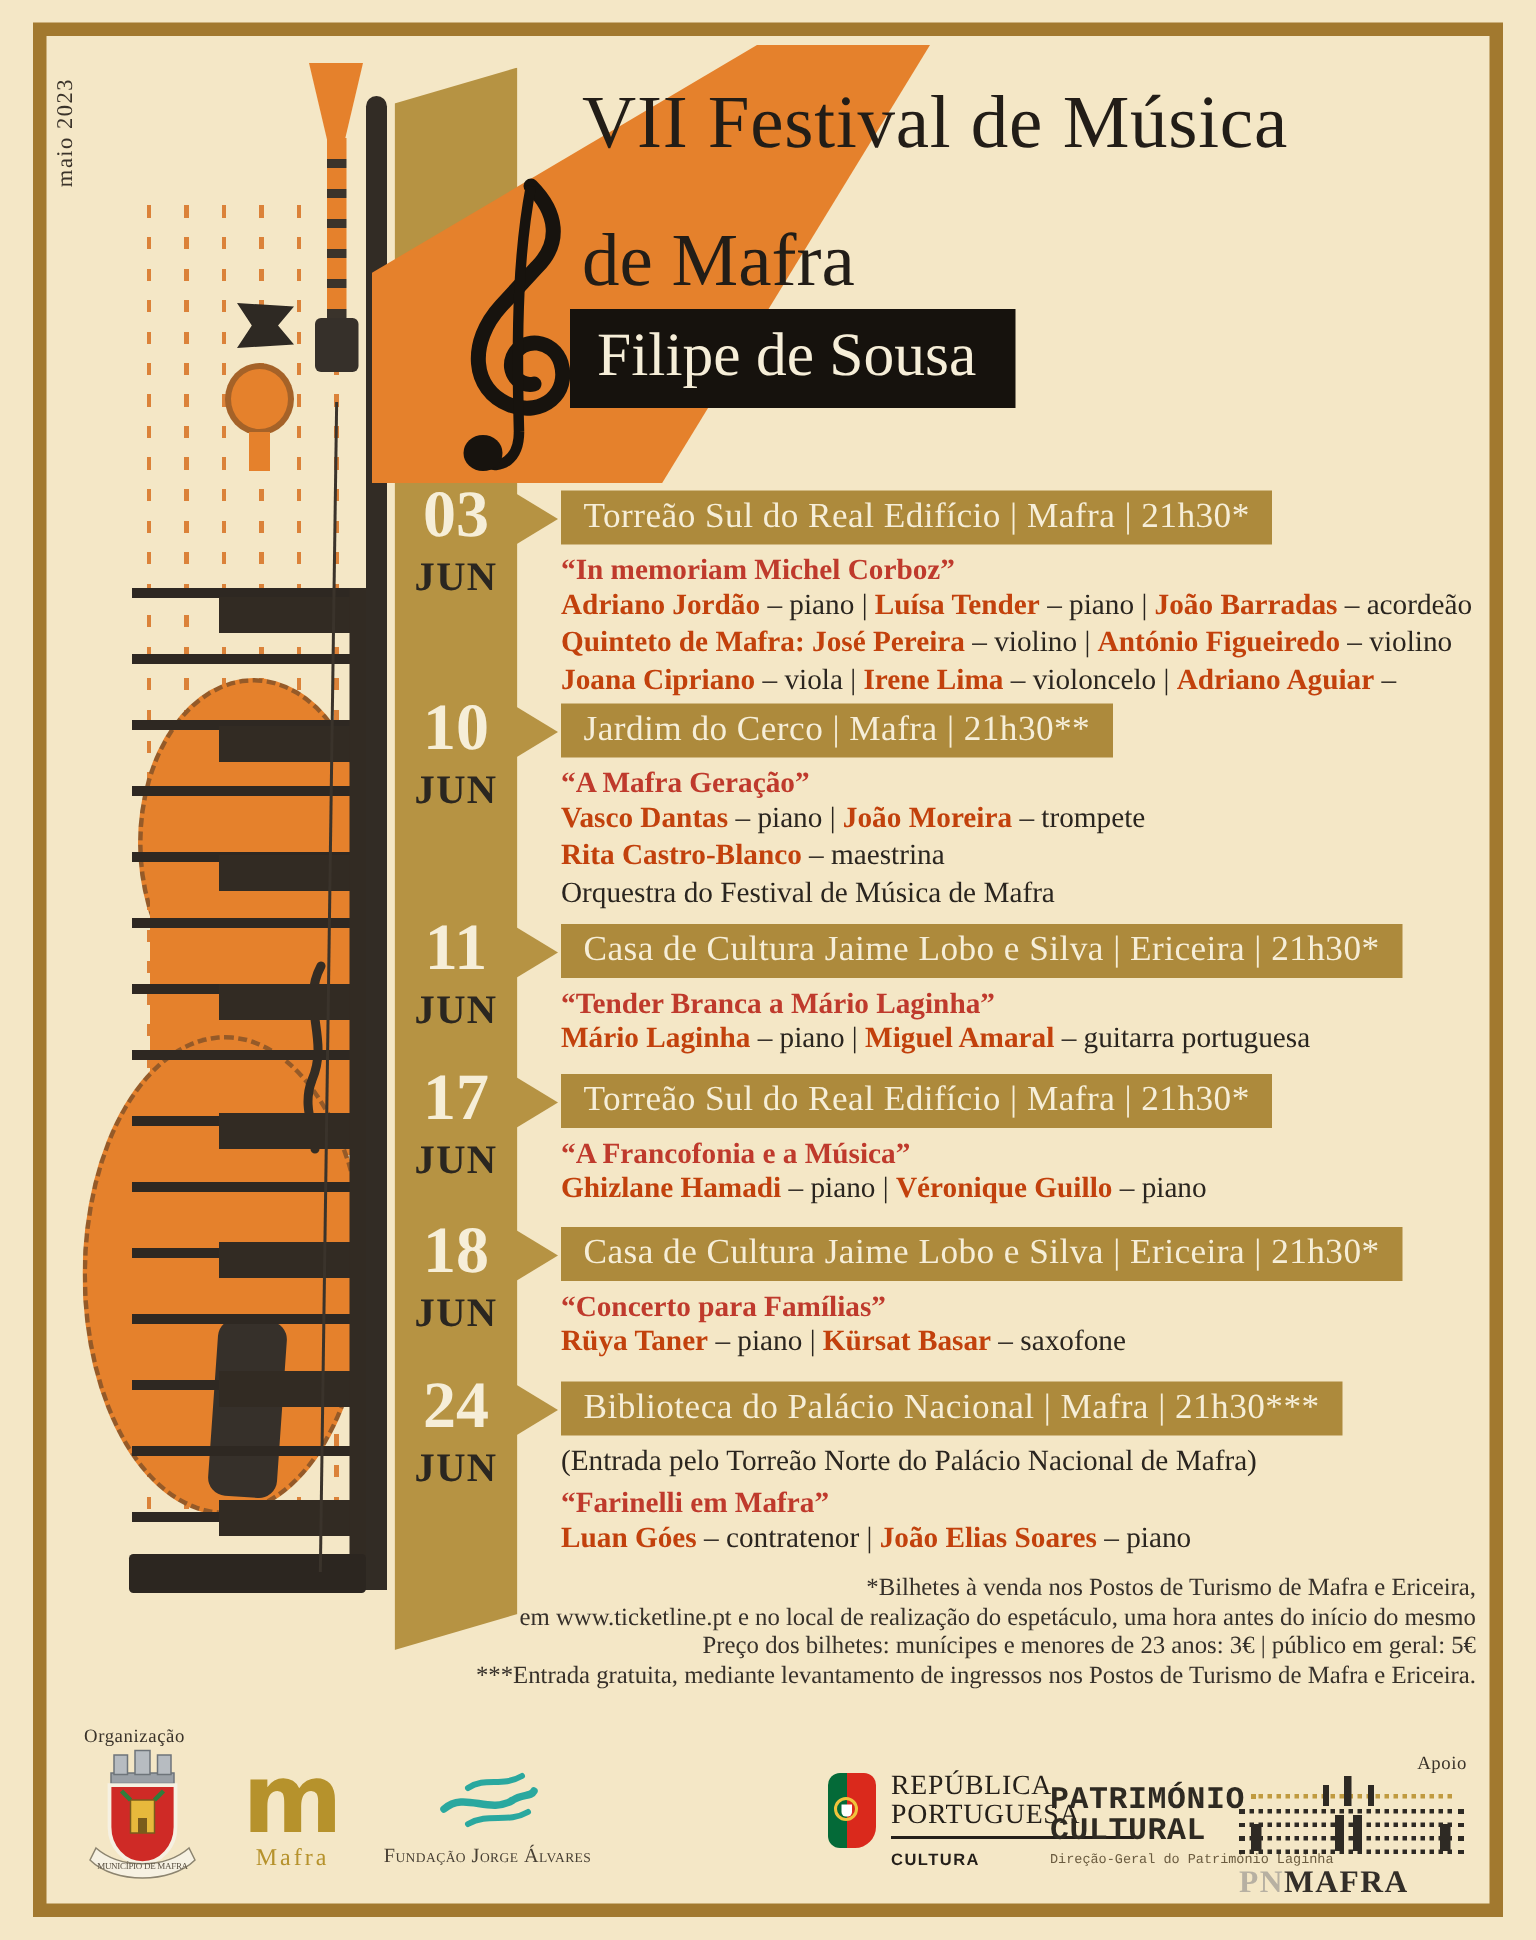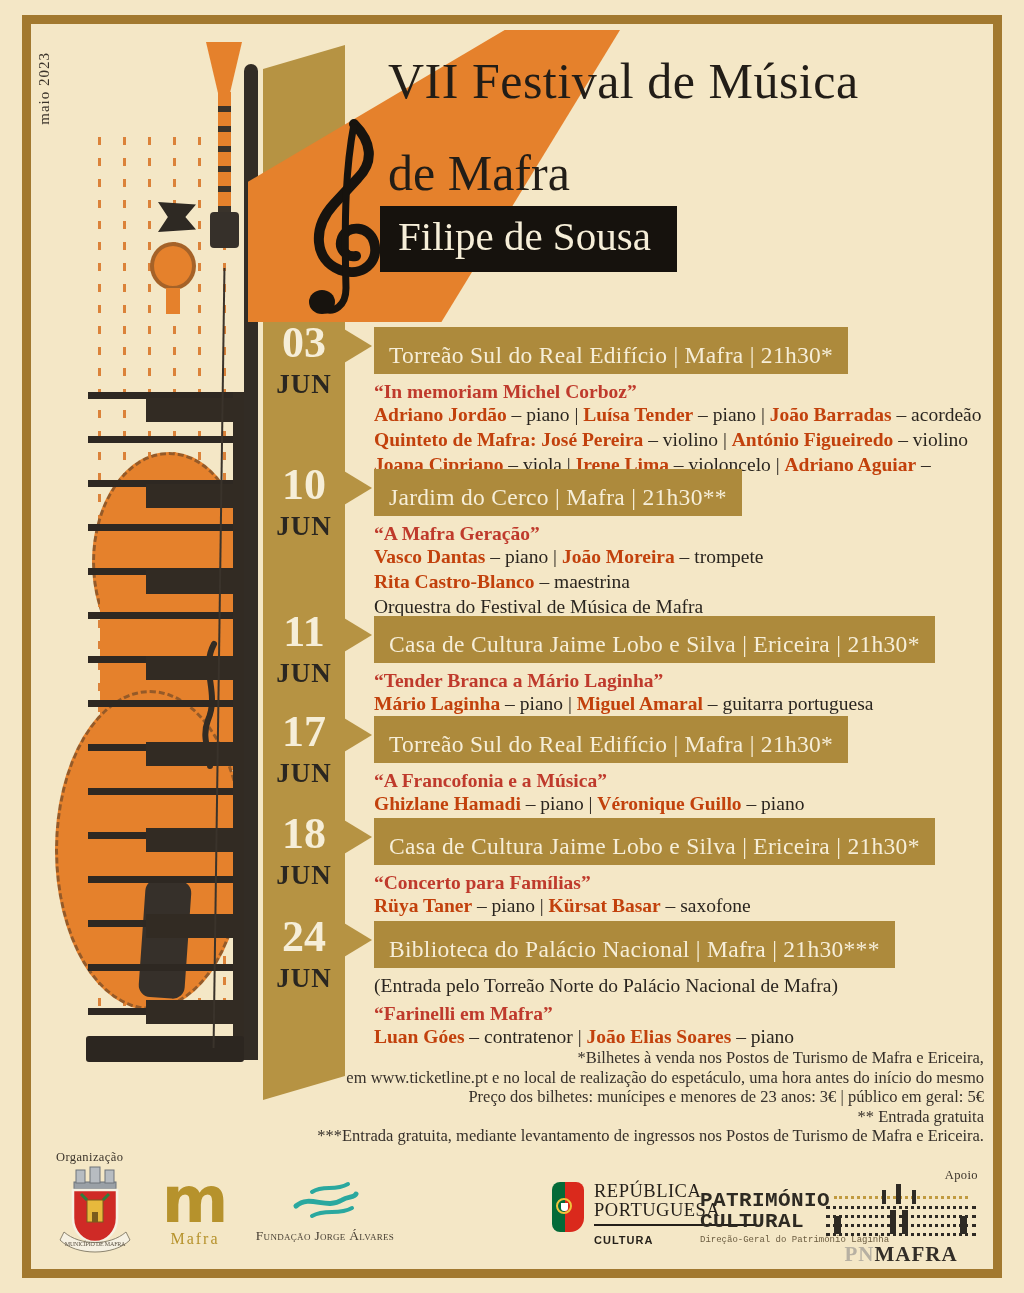--- a/index.html
+++ b/index.html
@@ -50,21 +50,21 @@
   
   #events{position:absolute;inset:0}
   .event{position:absolute;left:263px;right:30px}
   .event:nth-child(1){top:327px}.event:nth-child(2){top:469px}.event:nth-child(3){top:616px}
   .event:nth-child(4){top:716px}.event:nth-child(5){top:818px}.event:nth-child(6){top:921px}
   .date{position:absolute;left:0;top:-6px;width:82px;text-align:center}
   .day{font-size:44px;line-height:44px;font-weight:700;color:var(--cream-text)}
   .month{font-size:27px;line-height:27px;font-weight:700;color:#2a2620;letter-spacing:1px;margin-top:6px}
   .arrow{position:absolute;left:81px;top:2px;width:0;height:0;border-top:17px solid transparent;border-bottom:17px solid transparent;border-left:28px solid var(--gold-band)}
   .content{margin-left:111px}
-  .banner{display:inline-block;background:var(--banner-gold);color:var(--cream-text);font-size:23.5px;line-height:24px;padding:16px 15px 7px;letter-spacing:.3px}
+  .banner{display:inline-block;background:var(--banner-gold);color:var(--cream-text);font-size:23.5px;line-height:24px;padding:5px 15px 7px;letter-spacing:.3px}
   .note{font-size:19.5px;line-height:21px;margin-top:7px;color:#2a251f}
   .program{font-size:19.5px;line-height:21px;font-weight:700;color:var(--red-title);margin-top:7px}
   .pline{font-size:19.5px;line-height:25px;color:#2a251f}
   .pline:first-of-type{margin-top:4px}
   .pline strong{color:#c2410c}
   
   #footnotes{position:absolute;right:40px;top:1048px;width:700px;text-align:right;font-size:16.5px;line-height:19.5px;color:#36302a}
   
   .lbl{position:absolute;font-size:12.5px;color:#3a332a;letter-spacing:.4px}
   .org-lbl{left:56px;top:1150px}
@@ -78,21 +78,21 @@
   .republica{position:absolute;left:552px;top:1182px;display:flex;gap:10px}
   .flag{position:relative;width:32px;height:50px;border-radius:8px 8px 14px 8px;overflow:hidden;background:linear-gradient(90deg,var(--flag-green) 0 40%,var(--flag-red) 40% 100%)}
   .flag-ring{position:absolute;left:4px;top:16px;width:16px;height:16px;border:2.5px solid #f0c33c;border-radius:50%}
   .flag-shield{position:absolute;left:9px;top:21px;width:7px;height:8px;background:#fff;border-radius:0 0 3px 3px}
   .rep-name{font-weight:400;font-size:18.5px;line-height:19px;color:#241f19;letter-spacing:.5px}
   .rep-rule{width:162px;height:2px;background:#241f19;margin-top:4px}
   .rep-sub{font-family:"Liberation Sans",sans-serif;font-weight:700;font-size:11px;letter-spacing:1px;margin-top:8px;color:#241f19}
   .patrimonio{position:absolute;left:700px;top:1190px;font-family:Liberation Mono, monospace;color:#2e2a22}
   .pat-line{font-weight:800;font-size:21px;line-height:21px;letter-spacing:.4px}
   .pat-sub{font-size:9px;color:#6b5c40;margin-top:3px}
-  .pnmafra{position:absolute;left:826px;top:1182px;width:150px;text-align:center}
+  .pnmafra{position:absolute;left:826px;top:1182px;width:150px;text-align:left}
   .facade{position:relative;width:150px;height:56px}
   .facade .frow{position:absolute;left:0;right:0;border-top:3px dotted #2e2a24}
   .facade .frow.gold{border-top:3px dotted #c09a3f}
   .facade .tower{position:absolute;background:#2e2a24}
   .pn-text{font-size:21px;font-weight:700;letter-spacing:1px;margin-top:4px}
   .pn-text .pn{color:var(--pn-gray)}
   .pn-text .mf{color:#332e28}
 </style>
 </head>
 <body>
@@ -187,21 +187,20 @@
         </div>
         <div class="arrow"></div>
         <div class="content"><div class="banner">Biblioteca do Palácio Nacional | Mafra | 21h30***</div><div class="note">(Entrada pelo Torreão Norte do Palácio Nacional de Mafra)</div><div class="program">“Farinelli em Mafra”</div><div class="pline"><strong>Luan Góes</strong> – contratenor | <strong>João Elias Soares</strong> – piano</div></div>
       </div>
     </div>
 
   <div id="footnotes">
       <div>*Bilhetes à venda nos Postos de Turismo de Mafra e Ericeira,</div>
       <div>em www.ticketline.pt e no local de realização do espetáculo, uma hora antes do início do mesmo</div>
       <div>Preço dos bilhetes: munícipes e menores de 23 anos: 3€ | público em geral: 5€</div>
-      <div>** Entrada gratuita</div>
       <div>***Entrada gratuita, mediante levantamento de ingressos nos Postos de Turismo de Mafra e Ericeira.</div>
     </div>
 
   <div class="lbl org-lbl">Organização</div>
   <div class="lbl apoio-lbl">Apoio</div>
 
   <svg class="crest" width="82" height="96" viewBox="0 0 82 96">
     <rect x="20" y="20" width="42" height="7" fill="#9aa0a6" stroke="#6e747a" stroke-width="1"></rect>
     <rect x="22" y="8" width="9" height="13" fill="#b7bcc1" stroke="#6e747a" stroke-width="1"></rect>
     <rect x="36" y="5" width="10" height="16" fill="#b7bcc1" stroke="#6e747a" stroke-width="1"></rect>

